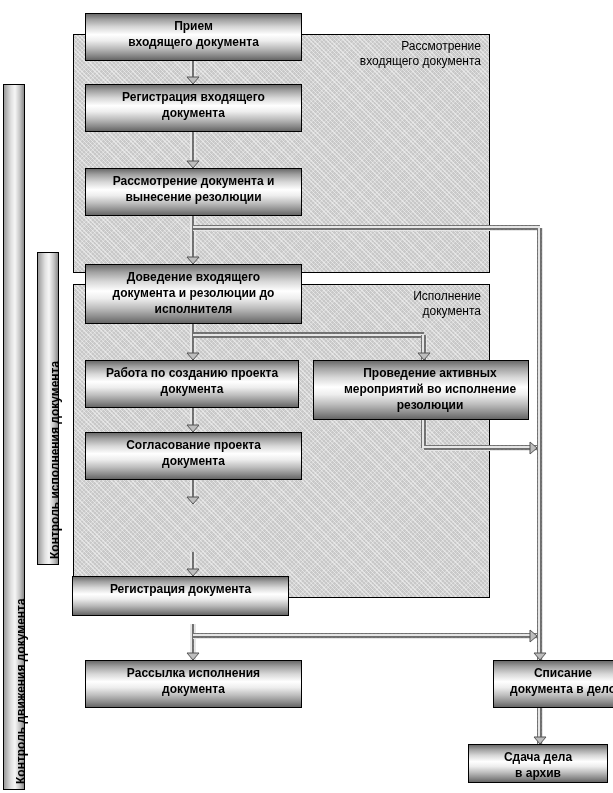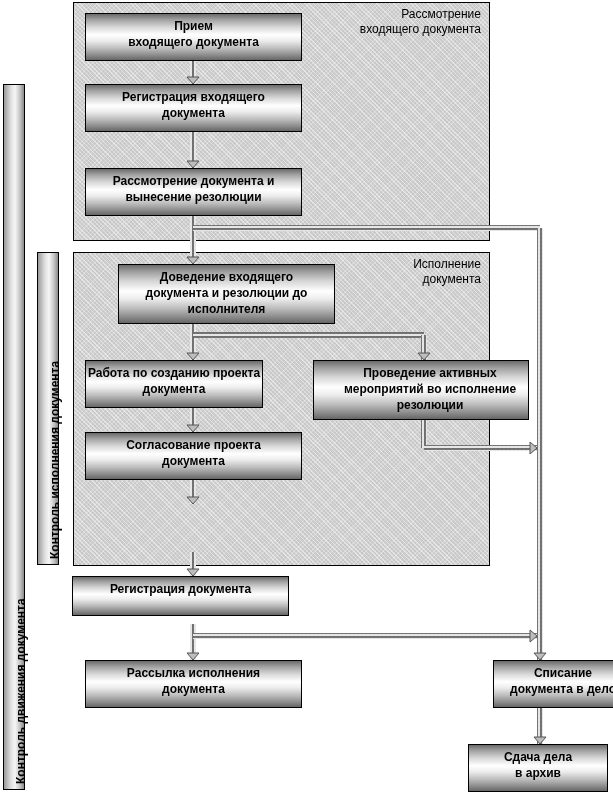--- a/index.html
+++ b/index.html
@@ -6,20 +6,21 @@
   body { width:613px; height:793px; position:relative; overflow:hidden;
          font-family:"Liberation Sans", sans-serif; }
   .stage { position:absolute; left:0; top:0; width:613px; height:793px; }
 
   .group {
     position:absolute; border:1px solid #000;
     background-color:#c8c8c8;
     background-image:
       repeating-linear-gradient(45deg, rgba(255,255,255,0.45) 0 1px, transparent 1px 3px),
       repeating-linear-gradient(-45deg, rgba(255,255,255,0.25) 0 1px, transparent 1px 3px);
+    margin-top: 32px;
   }
   .group-title {
     position:absolute; right:8px; top:4px; text-align:right;
     font-size:12px; line-height:15px; color:#000; white-space:pre-line;
   }
 
   .box {
     position:absolute; border:1px solid #000; box-sizing:border-box;
     background: linear-gradient(to bottom,
       #6a6a6a 0%, #a0a0a0 12%, #d6d6d6 28%, #ffffff 45%, #ededed 58%,
@@ -107,31 +108,31 @@
       </g>
   </svg>
 
   <div class="box" style="left:85px; top:13px; width:217px; height:48px;">Прием
 входящего документа</div>
   <div class="box" style="left:85px; top:84px; width:217px; height:48px;">Регистрация входящего
 документа</div>
   <div class="box" style="left:85px; top:168px; width:217px; height:48px;">Рассмотрение документа и
 вынесение резолюции</div>
 
-  <div class="box" style="left:85px; top:264px; width:217px; height:60px;margin-left:33px;">Доведение входящего
+  <div class="box" style="left:85px; top:264px; width:217px; height:60px;">Доведение входящего
 документа и резолюции до
 исполнителя</div>
-  <div class="box" style="left:85px; top:360px; width:178px; height:48px;">Работа по созданию проекта
+  <div class="box" style="left:85px; top:360px; width:214px; height:48px;">Работа по созданию проекта
 документа</div>
   <div class="box" style="left:313px; top:360px; width:216px; height:60px;padding-left:18px;">Проведение активных
 мероприятий во исполнение
 резолюции</div>
   <div class="box" style="left:85px; top:432px; width:217px; height:48px;">Согласование проекта
 документа</div>
 
   <div class="box" style="left:72px; top:576px; width:217px; height:40px;">Регистрация документа</div>
   <div class="box" style="left:85px; top:660px; width:217px; height:48px;">Рассылка исполнения
 документа</div>
   <div class="box" style="left:468px; top:660px; width:140px; height:48px;margin-left:25px;">Списание
 документа в дело</div>
-  <div class="box" style="left:468px; top:744px; width:140px; height:48px;">Сдача дела
+  <div class="box" style="left:468px; top:744px; width:140px; height:39px;">Сдача дела
 в архив</div>
 </div>
 
 </body></html>

